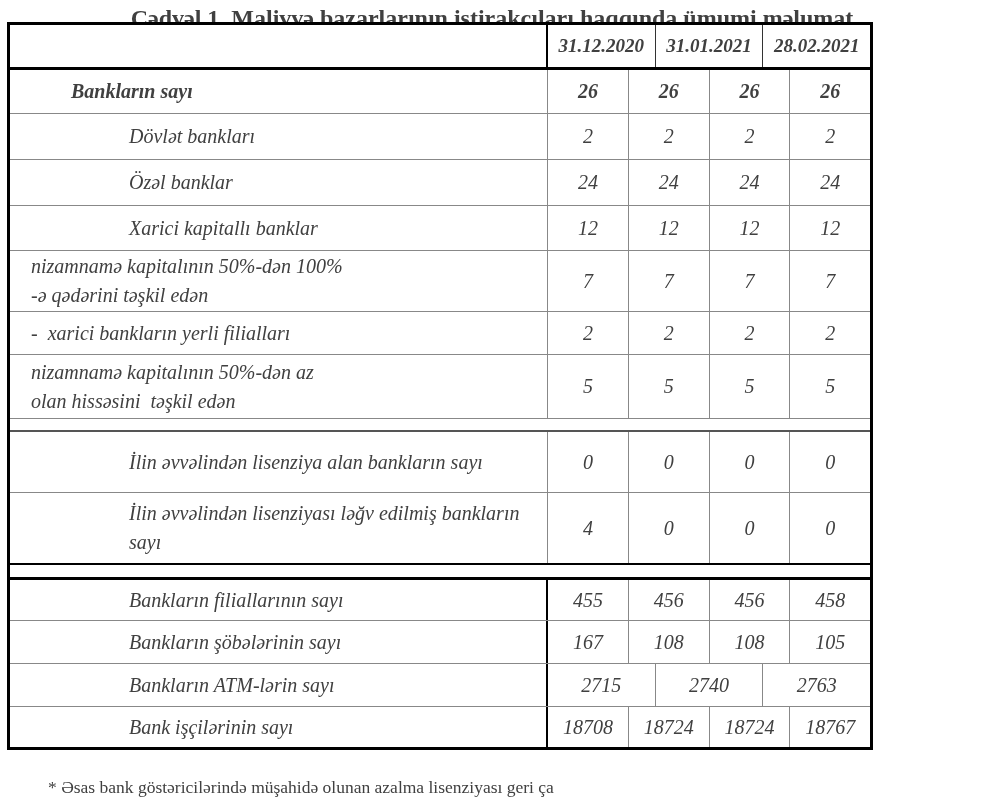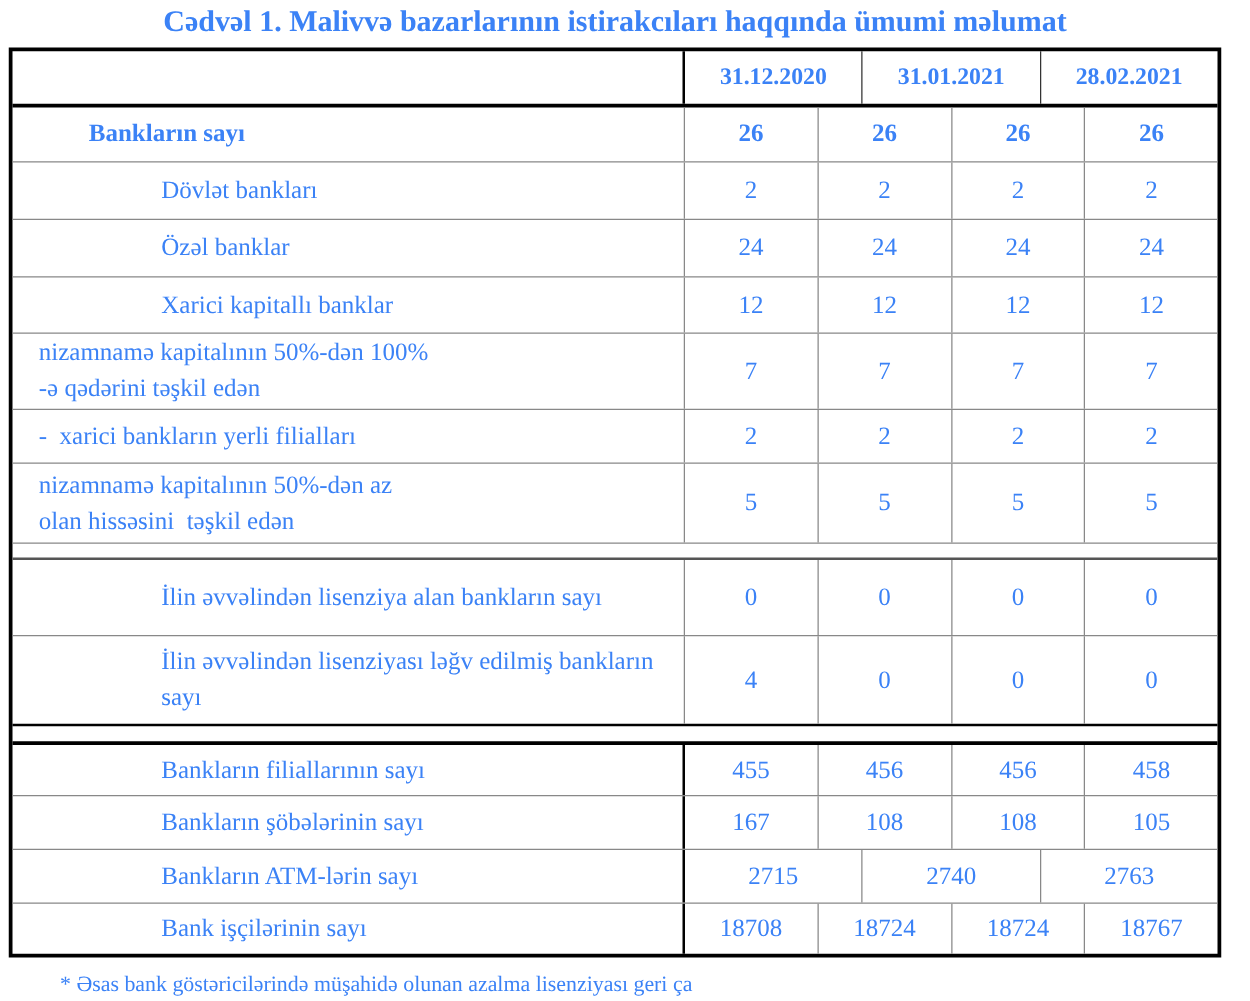--- a/index.html
+++ b/index.html
@@ -1,27 +1,27 @@
 <!DOCTYPE html>
 <html><head>
 <meta charset="utf-8">
 <style>
   html,body { margin:0; padding:0; background:#ffffff; }
   .page {
     position:relative; width:1000px; height:801px; background:#ffffff;
-    font-family:"Liberation Serif", serif; color:#3b82f6;
+    font-family:"Liberation Serif", serif; color:#404040;
   }
   .title {
     position:absolute; top:3px; left:7px; width:970px;
     text-align:center; font-size:24px; font-weight:bold;
     height:32px; overflow:hidden; line-height:30px;
   }
   .tbl {
-    position:absolute; left:7px; top:38px; width:970px;
-    border:3px solid #000; box-sizing:border-box; background:#fff;
+    position:absolute; left:7px; top:22px; width:866px;
+    border:3px solid #000; box-sizing:border-box; background:#fff;font-style:italic;
   }
   .trow { display:flex; border-bottom:1px solid #888; }
   .trow.last { border-bottom:none; }
   .lcell {
     width:517px; flex:none; display:flex; align-items:center;
     border-right:1px solid #888; box-sizing:border-box;
     font-size:20px; line-height:1.45;margin-left:21px;
   }
   .ltext { white-space:pre-wrap; display:inline-block; }
   .ind0 { padding-left:40px; }

